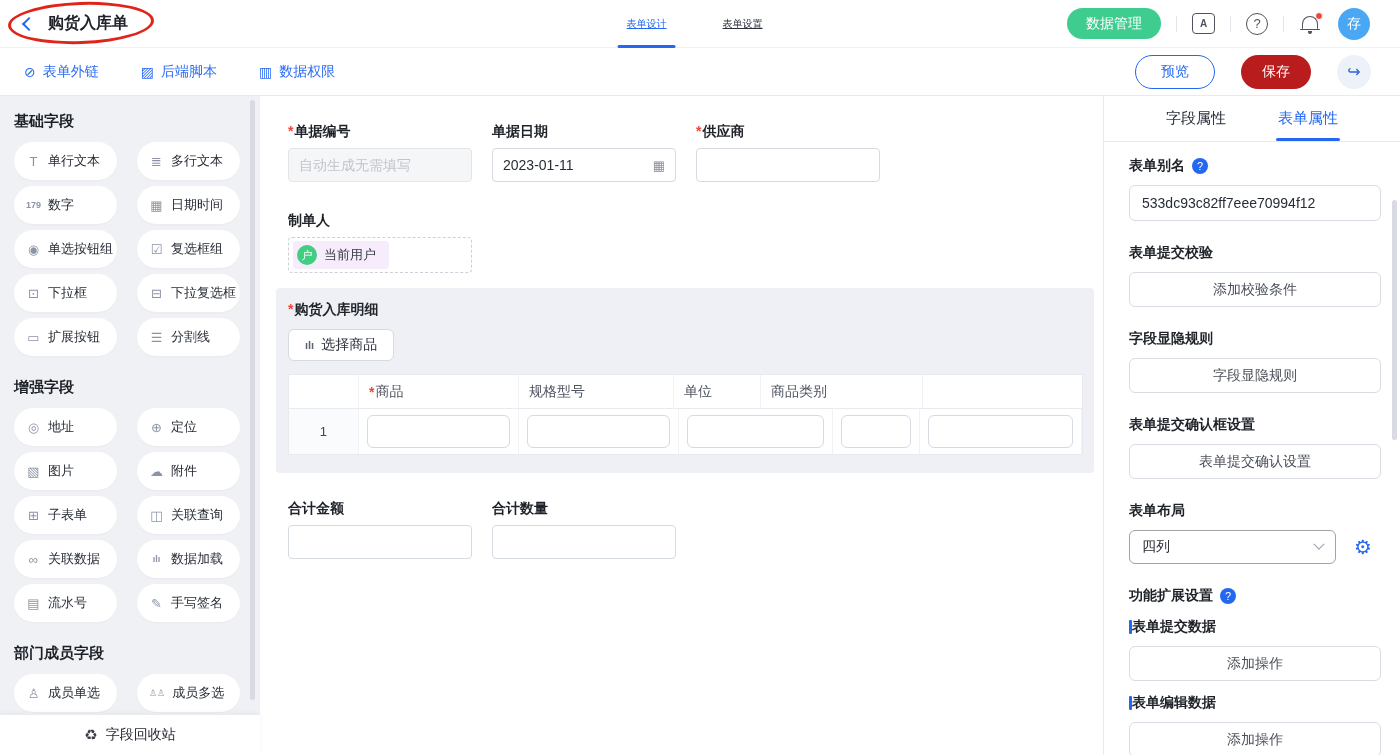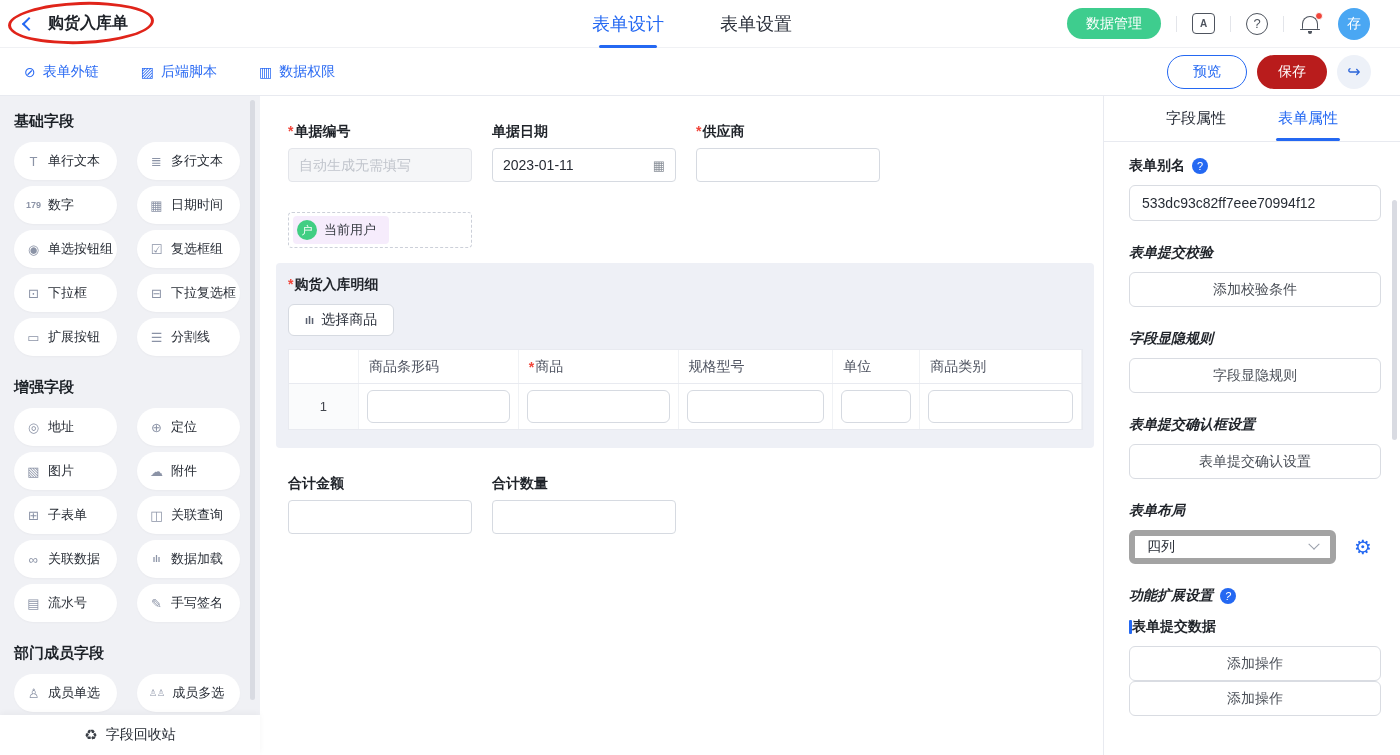--- a/index.html
+++ b/index.html
@@ -9,21 +9,21 @@
   
   .header { position:absolute; left:0; top:0; width:1400px; height:48px; background:#fff;
     border-bottom:1px solid #f0f1f4; display:flex; align-items:center; z-index:20; }
   .back { width:10px; height:10px; border-left:2px solid #2468f2; border-bottom:2px solid #2468f2;
     transform:rotate(45deg); margin-left:24px; cursor:pointer; }
   .title { font-size:16px; font-weight:600; margin-left:14px; }
   .ellipse { position:absolute; left:8px; top:2px; width:146px; height:42px;
     border:3px solid #e0241a; border-radius:50%; transform:rotate(-2deg); pointer-events:none; z-index:30; }
   .header-tabs { position:absolute; left:50%; transform:translateX(-54%); top:0; height:48px;
     display:flex; gap:56px; }
-  .h-tab { position:relative; height:48px; display:flex; align-items:center; font-size:18px; color:#2a2f3a; cursor:pointer; }
+  .h-tab { position:relative; height:48px; display:flex; align-items:center; font-size:10px; color:#2a2f3a; cursor:pointer;text-decoration:underline; }
   .h-tab.active { color:#2468f2; }
   .h-tab.active .tabline { position:absolute; bottom:0; left:50%; transform:translateX(-50%);
     width:58px; height:3px; background:#2468f2; border-radius:2px; }
   .header-right { margin-left:auto; display:flex; align-items:center; gap:15px; padding-right:30px; }
   .btn-green { height:31px; padding:0 19px; border-radius:16px; background:#3ecd8e; color:#fff;
     font-size:14px; border:none; display:flex; align-items:center; cursor:pointer; }
   .vdiv { width:1px; height:16px; background:#e3e5ea; }
   .icon-card { width:23px; height:21px; border:1.6px solid #4e545e; border-radius:4px;
     display:flex; align-items:center; justify-content:center; font-size:10px; font-weight:700; color:#4e545e; cursor:pointer; }
   .icon-help { width:22px; height:22px; border:1.6px solid #4e545e; border-radius:50%;
@@ -37,21 +37,21 @@
     border:1.5px solid #fff; border-radius:50%; }
   .avatar { width:32px; height:32px; border-radius:50%; background:#4aa7f3; color:#fff;
     font-size:14px; display:flex; align-items:center; justify-content:center; cursor:pointer; }
 
   
   .toolbar { position:absolute; left:0; top:48px; width:1400px; height:48px; background:#fff;
     border-bottom:1px solid #e8eaf0; display:flex; align-items:center; padding-left:24px; z-index:10; }
   .tb-link { display:flex; align-items:center; gap:7px; color:#2b6bf3; font-size:14px;
     margin-right:42px; cursor:pointer; }
   .tb-link .ic { font-size:14px; }
-  .tb-right { margin-left:auto; display:flex; align-items:center; gap:10px; padding-right:29px; }
+  .tb-right { margin-left:auto; display:flex; align-items:center; gap:26px; padding-right:29px; }
   .btn-preview { height:34px; padding:0 25px; border-radius:17px; border:1px solid #2468f2;
     background:#fff; color:#2468f2; font-size:14px; cursor:pointer; }
   .btn-save { height:34px; padding:0 21px; border-radius:17px; border:none;
     background:#b91c1c; color:#fff; font-size:14px; cursor:pointer; }
   .btn-share { width:34px; height:34px; border-radius:50%; background:#edf1f8; border:none;
     color:#2d66d9; font-size:16px; display:flex; align-items:center; justify-content:center; cursor:pointer; }
 
   
   .sidebar { position:absolute; left:0; top:96px; width:260px; height:659px;
     background:#f0f1f5; padding:16px 0 0 14px; overflow:hidden; }
@@ -124,23 +124,23 @@
     width:64px; height:3px; background:#2468f2; border-radius:2px; }
   .panel-body { padding:15px 20px 0 25px; }
   .p-head { font-size:14px; font-weight:700; color:#1f2329; display:flex; align-items:center;
     gap:7px; margin-bottom:10px; }
   .help-dot { width:16px; height:16px; border-radius:50%; background:#2468f2; color:#fff;
     font-size:11px; font-weight:400; display:flex; align-items:center; justify-content:center; cursor:pointer; }
   .p-input { width:252px; height:36px; border:1px solid #d9dce2; border-radius:6px;
     padding:0 12px; font-size:14px; color:#272c35; display:block; }
   .p-btn { width:252px; height:35px; background:#fff; border:1px solid #d9dce2; border-radius:6px;
     font-size:14px; color:#4a4f57; cursor:pointer; }
-  .p-gap { margin-top:23px;font-style:italic; }
+  .p-gap { margin-top:23px; }
   .layout-row { display:flex; gap:10px; align-items:center; }
-  .p-select { flex:1; height:34px; border:6px solid #a3a3a3; border-radius:6px; padding:11px 12px;
+  .p-select { flex:1; height:34px; border:1px solid #a3a3a3; border-radius:6px; padding:11px 12px;
     font-size:14px; color:#272c35; display:flex; align-items:center; justify-content:space-between; cursor:pointer; }
   .gear-btn { width:34px; height:34px; display:flex; align-items:center; justify-content:center;
     color:#2468f2; font-size:20px; cursor:pointer; }
   .group-head { display:flex; align-items:center; font-size:14px; font-weight:600;
     margin:13px 0 10px; }
   .gbar { width:3px; height:14px; background:#2468f2; border-radius:1px; }
   .panel-scroll { position:absolute; right:3px; top:200px; width:5px; height:240px;
     background:#d9dbe2; border-radius:3px; }
 </style>
 </head>
@@ -325,41 +325,39 @@
         <span class="cal-ic">▦</span>
       </div>
     </div>
     <div class="ffield">
       <div class="flabel"><span class="req">*</span><span>供应商</span></div>
       <input class="finput" style="">
     </div>
   </div>
 
   <div class="creator-row">
+    <div class="flabel">制单人</div>
     <div class="dashed-box">
       <span class="user-tag">
         <span class="user-avatar">户</span>
         <span class="tag-text">当前用户</span>
       </span>
     </div>
   </div>
 
   <div class="detail-block">
     <div class="detail-label"><span class="req">*</span><span>购货入库明细</span></div>
     <button class="btn-select">
       <span class="ic">ılı</span>
       <span>选择商品</span>
     </button>
     <div class="dtable">
       <div class="thead">
           <div class="th rowno"></div>
           <div class="th" style="width: 160px;">
-            <span>商品条形码</span>
-          </div>
-          <div class="th" style="width: 160px;">
             <span class="req">*</span>
             <span>商品</span>
           </div>
           <div class="th" style="width: 155px;">
             <span>规格型号</span>
           </div>
           <div class="th" style="width: 87px;">
             <span>单位</span>
           </div>
           <div class="th" style="width: 162px;">
@@ -437,16 +435,20 @@
 
     <div class="p-head p-gap">
       <span>功能扩展设置</span>
       <span class="help-dot">?</span>
     </div>
     <div class="group-head">
       <span class="gbar"></span>
       <span>表单提交数据</span>
     </div>
     <button class="p-btn">添加操作</button>
+    <div class="group-head">
+      <span class="gbar"></span>
+      <span>表单编辑数据</span>
+    </div>
     <button class="p-btn">添加操作</button>
   </div>
 </div>
 <div class="panel-scroll"></div>
 
 </body></html>

